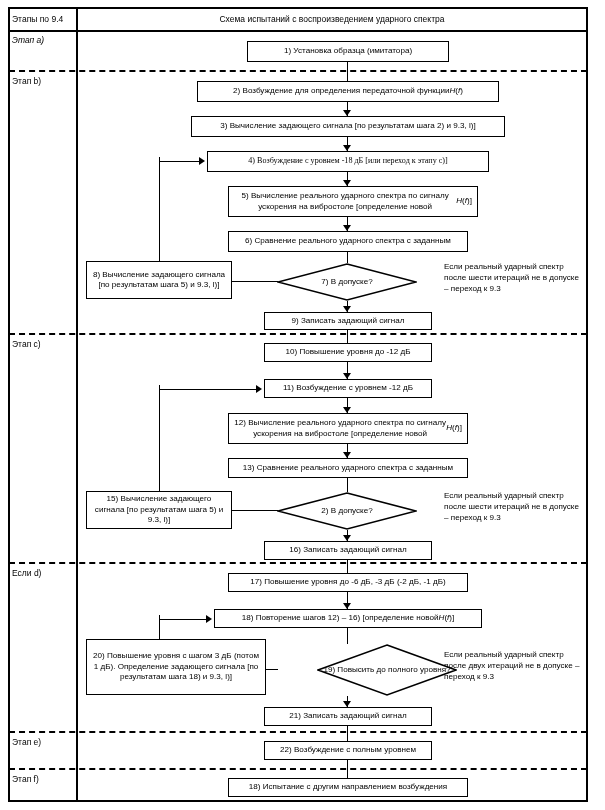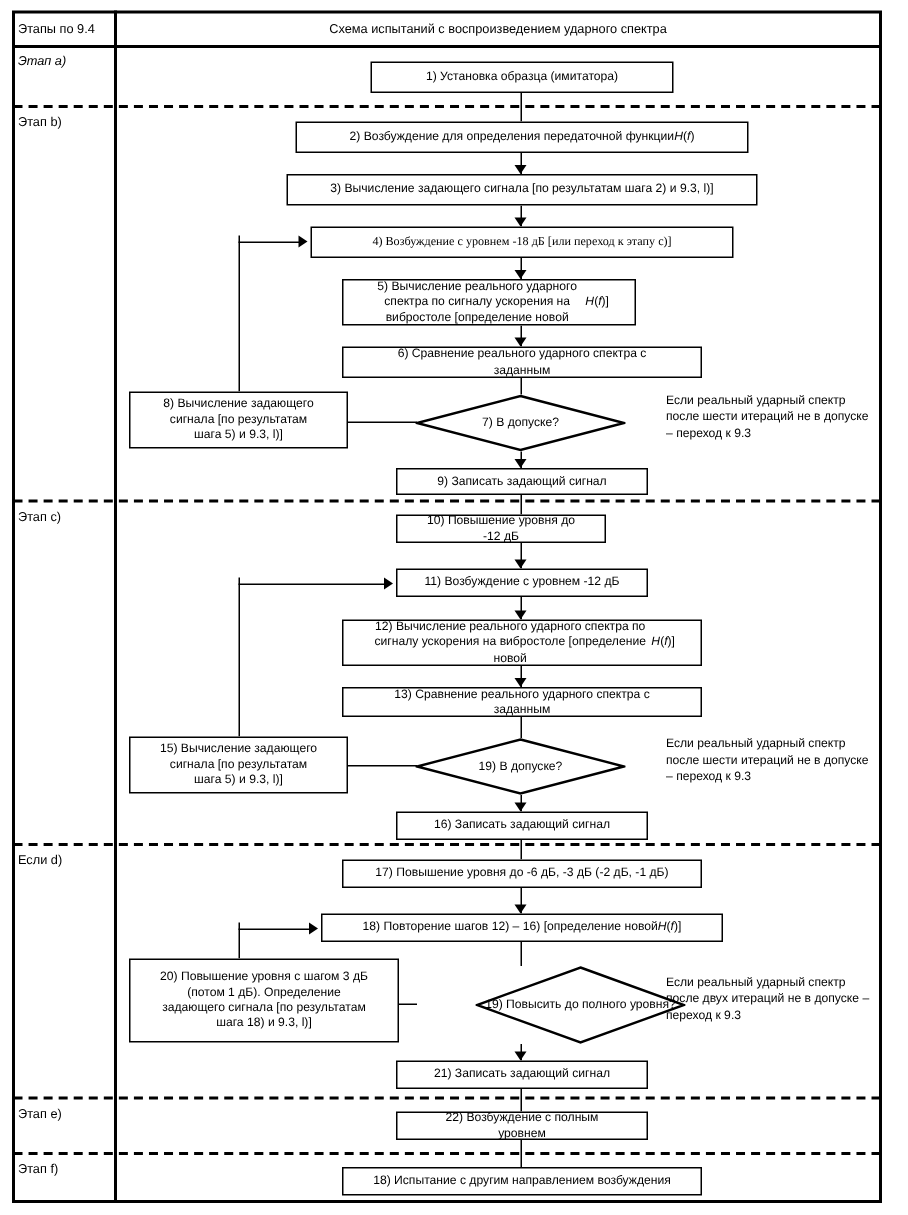--- a/index.html
+++ b/index.html
@@ -20,21 +20,21 @@
   
   .hdr-left{position:absolute;left:12px;top:10px;width:62px;height:17px;
      display:flex;align-items:center;font-size:8.5px;color:#000;}
   .hdr-title{position:absolute;left:78px;top:10px;width:508px;height:17px;
      display:flex;align-items:center;justify-content:center;font-size:8.5px;color:#000;}
   .stage-label{position:absolute;left:12px;width:62px;font-size:8.5px;color:#000;}
 
   
   .node{position:absolute;box-sizing:border-box;border:1.6px solid #000;background:#fff;
         display:flex;align-items:center;justify-content:center;text-align:center;
-        font-size:8.1px;line-height:1.28;color:#000;padding:1px 17px;z-index:5;}
+        font-size:8.1px;line-height:1.28;color:#000;padding:1px 5px;z-index:5;}
   .node i{font-style:italic;}
 
   
   .diamond{position:absolute;z-index:5;}
   .diamond svg{display:block;}
   .diamond .dlabel{position:absolute;left:0;top:0;width:100%;height:100%;
      display:flex;align-items:center;justify-content:center;text-align:center;
      font-size:8.1px;line-height:1.2;color:#000;}
 
   
@@ -83,21 +83,21 @@
   <div class="arrow-down" style="left:343px;top:110px;"></div>
 
   <div class="node" style="left:191px;top:116px;width:314px;height:21px;">3) Вычисление задающего сигнала [по результатам шага 2) и 9.3, l)]</div>
   <div class="vline" style="left:347px;top:137px;height:14px;"></div>
   <div class="arrow-down" style="left:343px;top:145px;"></div>
 
   <div class="node" style="left:207px;top:151px;width:282px;height:21px;font-family:Liberation Serif, serif;">4) Возбуждение с уровнем -18 дБ [или переход к этапу c)]</div>
   <div class="vline" style="left:347px;top:172px;height:14px;"></div>
   <div class="arrow-down" style="left:343px;top:180px;"></div>
 
-  <div class="node" style="left:228px;top:186px;width:196px;height:31px;">5) Вычисление реального ударного спектра по сигналу ускорения на вибростоле [определение новой <i>H</i>(<i>f</i>)]</div>
+  <div class="node" style="left:228px;top:186px;width:250px;height:31px;">5) Вычисление реального ударного спектра по сигналу ускорения на вибростоле [определение новой <i>H</i>(<i>f</i>)]</div>
   <div class="vline" style="left:347px;top:217px;height:14px;"></div>
   <div class="arrow-down" style="left:343px;top:225px;"></div>
 
   <div class="node" style="left:228px;top:231px;width:240px;height:21px;">6) Сравнение реального ударного спектра с заданным</div>
   <div class="vline" style="left:347px;top:252px;height:11px;"></div>
 
   <div class="diamond" style="left:277px;top:263px;width:140px;height:38px;">
     <svg width="140" height="38" viewBox="0 0 140 38">
       <polygon points="70,1 139,19 70,37 1,19" fill="#ffffff" stroke="#000000" stroke-width="1.6"></polygon>
     </svg>
@@ -113,40 +113,40 @@
   <div class="arrow-right" style="left:199px;top:157px;"></div>
 
   <div class="vline" style="left:347px;top:301px;height:11px;"></div>
   <div class="arrow-down" style="left:343px;top:306px;"></div>
   <div class="node" style="left:264px;top:312px;width:168px;height:18px;">9) Записать задающий сигнал</div>
 
   <div class="note" style="left:444px;top:262px;width:140px;">Если реальный ударный спектр после шести итераций не в допуске – переход к 9.3</div>
 
   <div class="vline" style="left:347px;top:330px;height:13px;"></div>
 
-  <div class="node" style="left:264px;top:343px;width:140px;height:19px;">10) Повышение уровня до -12 дБ</div>
+  <div class="node" style="left:264px;top:343px;width:168px;height:19px;">10) Повышение уровня до -12 дБ</div>
   <div class="vline" style="left:347px;top:362px;height:17px;"></div>
   <div class="arrow-down" style="left:343px;top:373px;"></div>
 
   <div class="node" style="left:264px;top:379px;width:168px;height:19px;">11) Возбуждение с уровнем -12 дБ</div>
   <div class="vline" style="left:347px;top:398px;height:15px;"></div>
   <div class="arrow-down" style="left:343px;top:407px;"></div>
 
   <div class="node" style="left:228px;top:413px;width:240px;height:31px;align-items:center;">12) Вычисление реального ударного спектра по сигналу ускорения на вибростоле [определение новой <i>H</i>(<i>f</i>)]</div>
   <div class="vline" style="left:347px;top:444px;height:14px;"></div>
   <div class="arrow-down" style="left:343px;top:452px;"></div>
 
   <div class="node" style="left:228px;top:458px;width:240px;height:20px;">13) Сравнение реального ударного спектра с заданным</div>
   <div class="vline" style="left:347px;top:478px;height:14px;"></div>
 
   <div class="diamond" style="left:277px;top:492px;width:140px;height:38px;">
     <svg width="140" height="38" viewBox="0 0 140 38">
       <polygon points="70,1 139,19 70,37 1,19" fill="#ffffff" stroke="#000000" stroke-width="1.6"></polygon>
     </svg>
-    <div class="dlabel">19) В допуске?</div>
+    <div class="dlabel">2) В допуске?</div>
   </div>
 
   <div class="node" style="left:86px;top:491px;width:146px;height:38px;">15) Вычисление задающего сигнала [по результатам шага 5) и 9.3, l)]</div>
   <div class="hline" style="left:232px;top:510px;width:46px;"></div>
   <div class="vline" style="left:159px;top:385px;height:106px;"></div>
   <div class="hline" style="left:159px;top:389px;width:99px;"></div>
   <div class="arrow-right" style="left:256px;top:385px;"></div>
 
   <div class="vline" style="left:347px;top:530px;height:11px;"></div>
   <div class="arrow-down" style="left:343px;top:535px;"></div>

